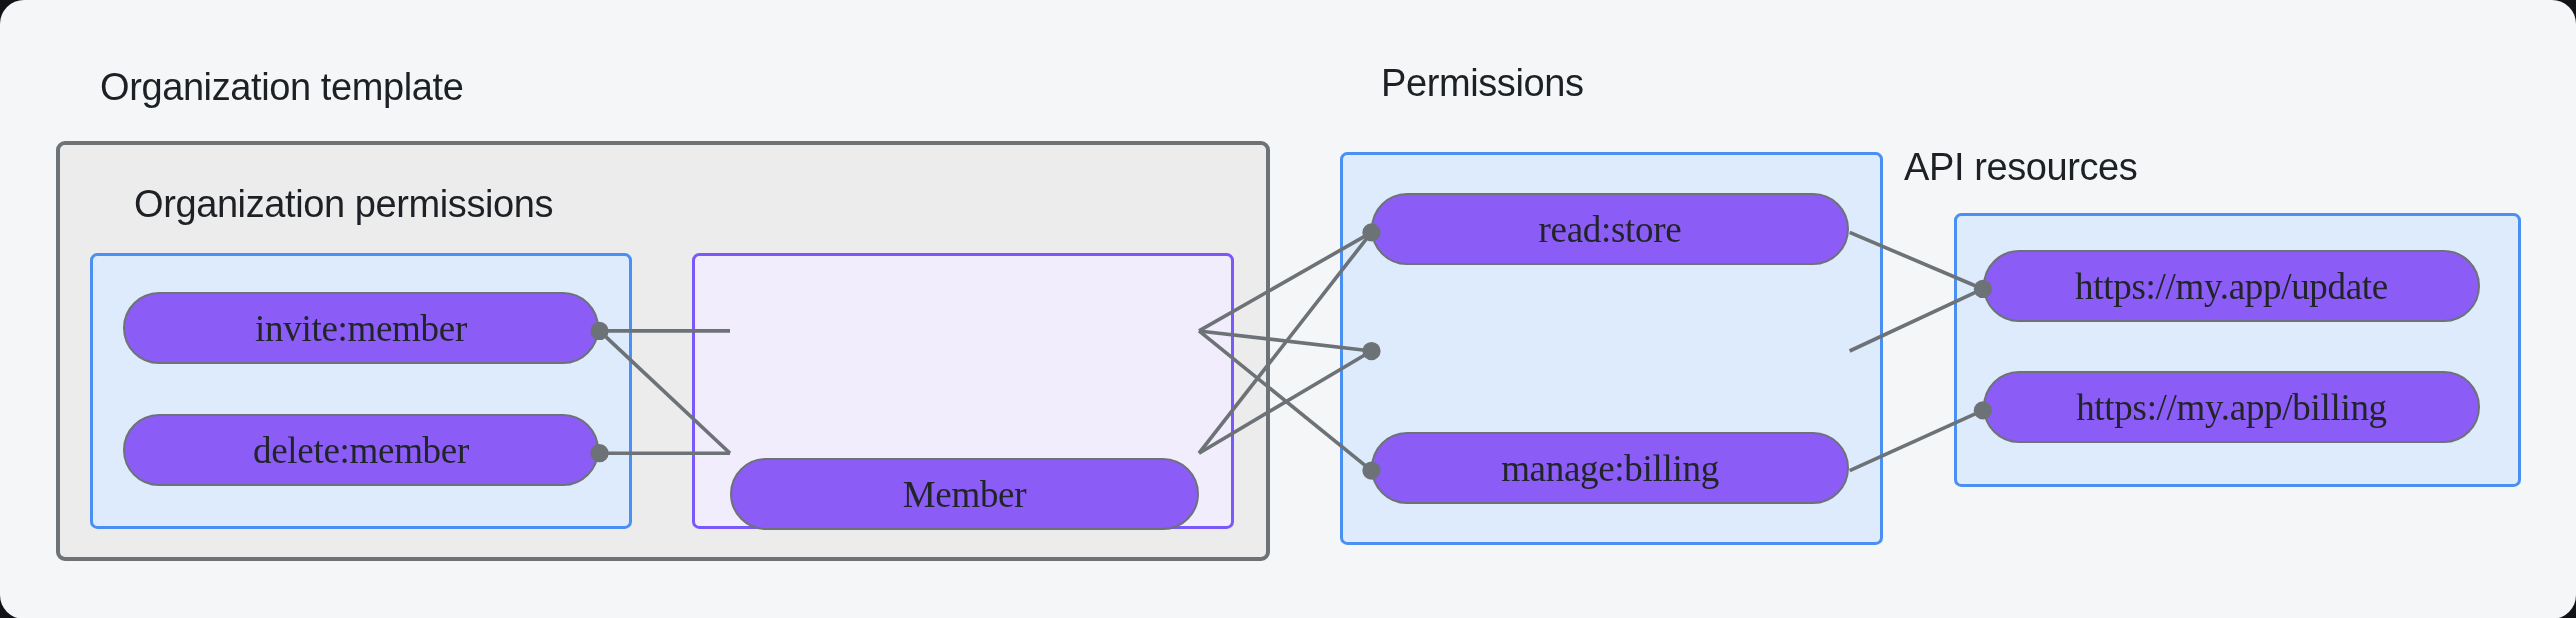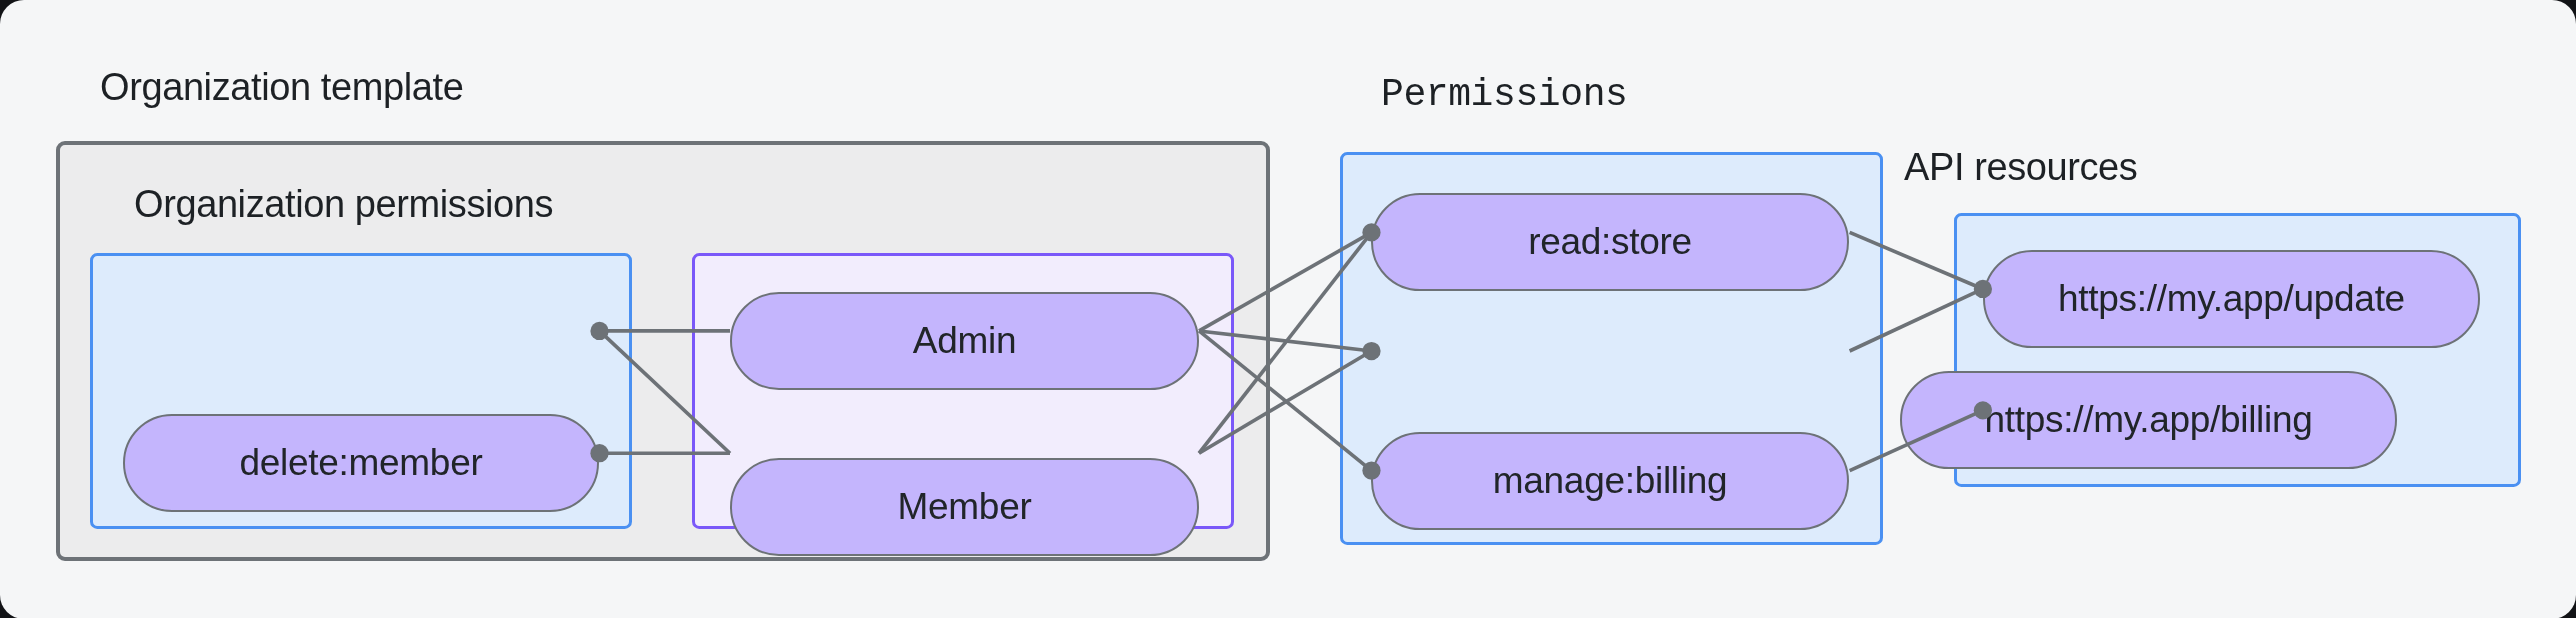--- a/index.html
+++ b/index.html
@@ -45,68 +45,69 @@
     border-radius: 7.3px;
   }
   .box-org-permissions { left: 90px;  top: 253px; width: 542px; height: 276px; }
   .box-org-roles      { left: 692px; top: 253px; width: 542px; height: 276px; }
   .box-permissions    { left: 1340px; top: 152px; width: 543px; height: 393px; }
   .box-api-resources  { left: 1954px; top: 213px; width: 567px; height: 274px; }
 
   .pill {
     position: absolute;
     box-sizing: border-box;
-    height: 98px;
-    background: #c4b5fd;
+    height: 72px;
+    background: #8b5cf6;
     border: 2.7px solid #6d7277;
     border-radius: 9124px;
     display: flex;
     align-items: center;
     justify-content: center;
     font-size: 37px;
     letter-spacing: -0.3px;
     color: #212529;
     white-space: nowrap;
+    font-family: Liberation Serif, serif;
   }
   .pill-invite  { left: 123px;  top: 292px; width: 476px; }
   .pill-delete  { left: 123px;  top: 414px; width: 476px; }
   .pill-admin   { left: 730px;  top: 292px; width: 469px; }
   .pill-member  { left: 730px;  top: 414px; width: 469px; margin-top: 44px; }
   .pill-read    { left: 1371px; top: 193px; width: 478px; }
   .pill-update  { left: 1371px; top: 312px; width: 478px; }
   .pill-manage  { left: 1371px; top: 432px; width: 478px; }
   .pill-members { left: 1983px; top: 250px; width: 497px; }
-  .pill-billing { left: 1900px; top: 371px; width: 497px; }
+  .pill-billing { left: 1983px; top: 371px; width: 497px; }
 
   #edges-svg {
     position: absolute; inset: 0;
     width: 2576px; height: 619px;
     pointer-events: none;
   }
 </style>
 </head>
 <body>
 
 <div class="page">
   <div class="canvas" id="diagram-canvas">
 
     <div class="heading" style="left:56px; top:66px;">Organization template</div>
-    <div class="heading" style="left:1337px; top:74px;font-family:Liberation Mono, monospace;">Permissions</div>
+    <div class="heading" style="left:1337px; top:62px;">Permissions</div>
     <div class="heading" style="left:1860px; top:146px;">API resources</div>
 
     <div class="groupbox container-box"></div>
     <div class="heading" style="left:90px; top:183px;">Organization permissions</div>
 
     <div class="groupbox blue-box box-org-permissions"></div>
     <div class="groupbox purple-box box-org-roles"></div>
     <div class="groupbox blue-box box-permissions"></div>
     <div class="groupbox blue-box box-api-resources"></div>
 
+    <div class="pill pill-invite">invite:member</div>
     <div class="pill pill-delete">delete:member</div>
-    <div class="pill pill-admin">Admin</div>
     <div class="pill pill-member">Member</div>
     <div class="pill pill-read">read:store</div>
     <div class="pill pill-manage">manage:billing</div>
     <div class="pill pill-members">https://my.app/update</div>
     <div class="pill pill-billing">https://my.app/billing</div>
 
     <svg id="edges-svg" viewBox="0 0 2823 678">
         <line x1="657" y1="362.5" x2="800" y2="362.5" stroke="#6d7277" stroke-width="4"></line>
         <line x1="657" y1="362.5" x2="800" y2="496.5" stroke="#6d7277" stroke-width="4"></line>
         <line x1="657" y1="496.5" x2="800" y2="496.5" stroke="#6d7277" stroke-width="4"></line>

